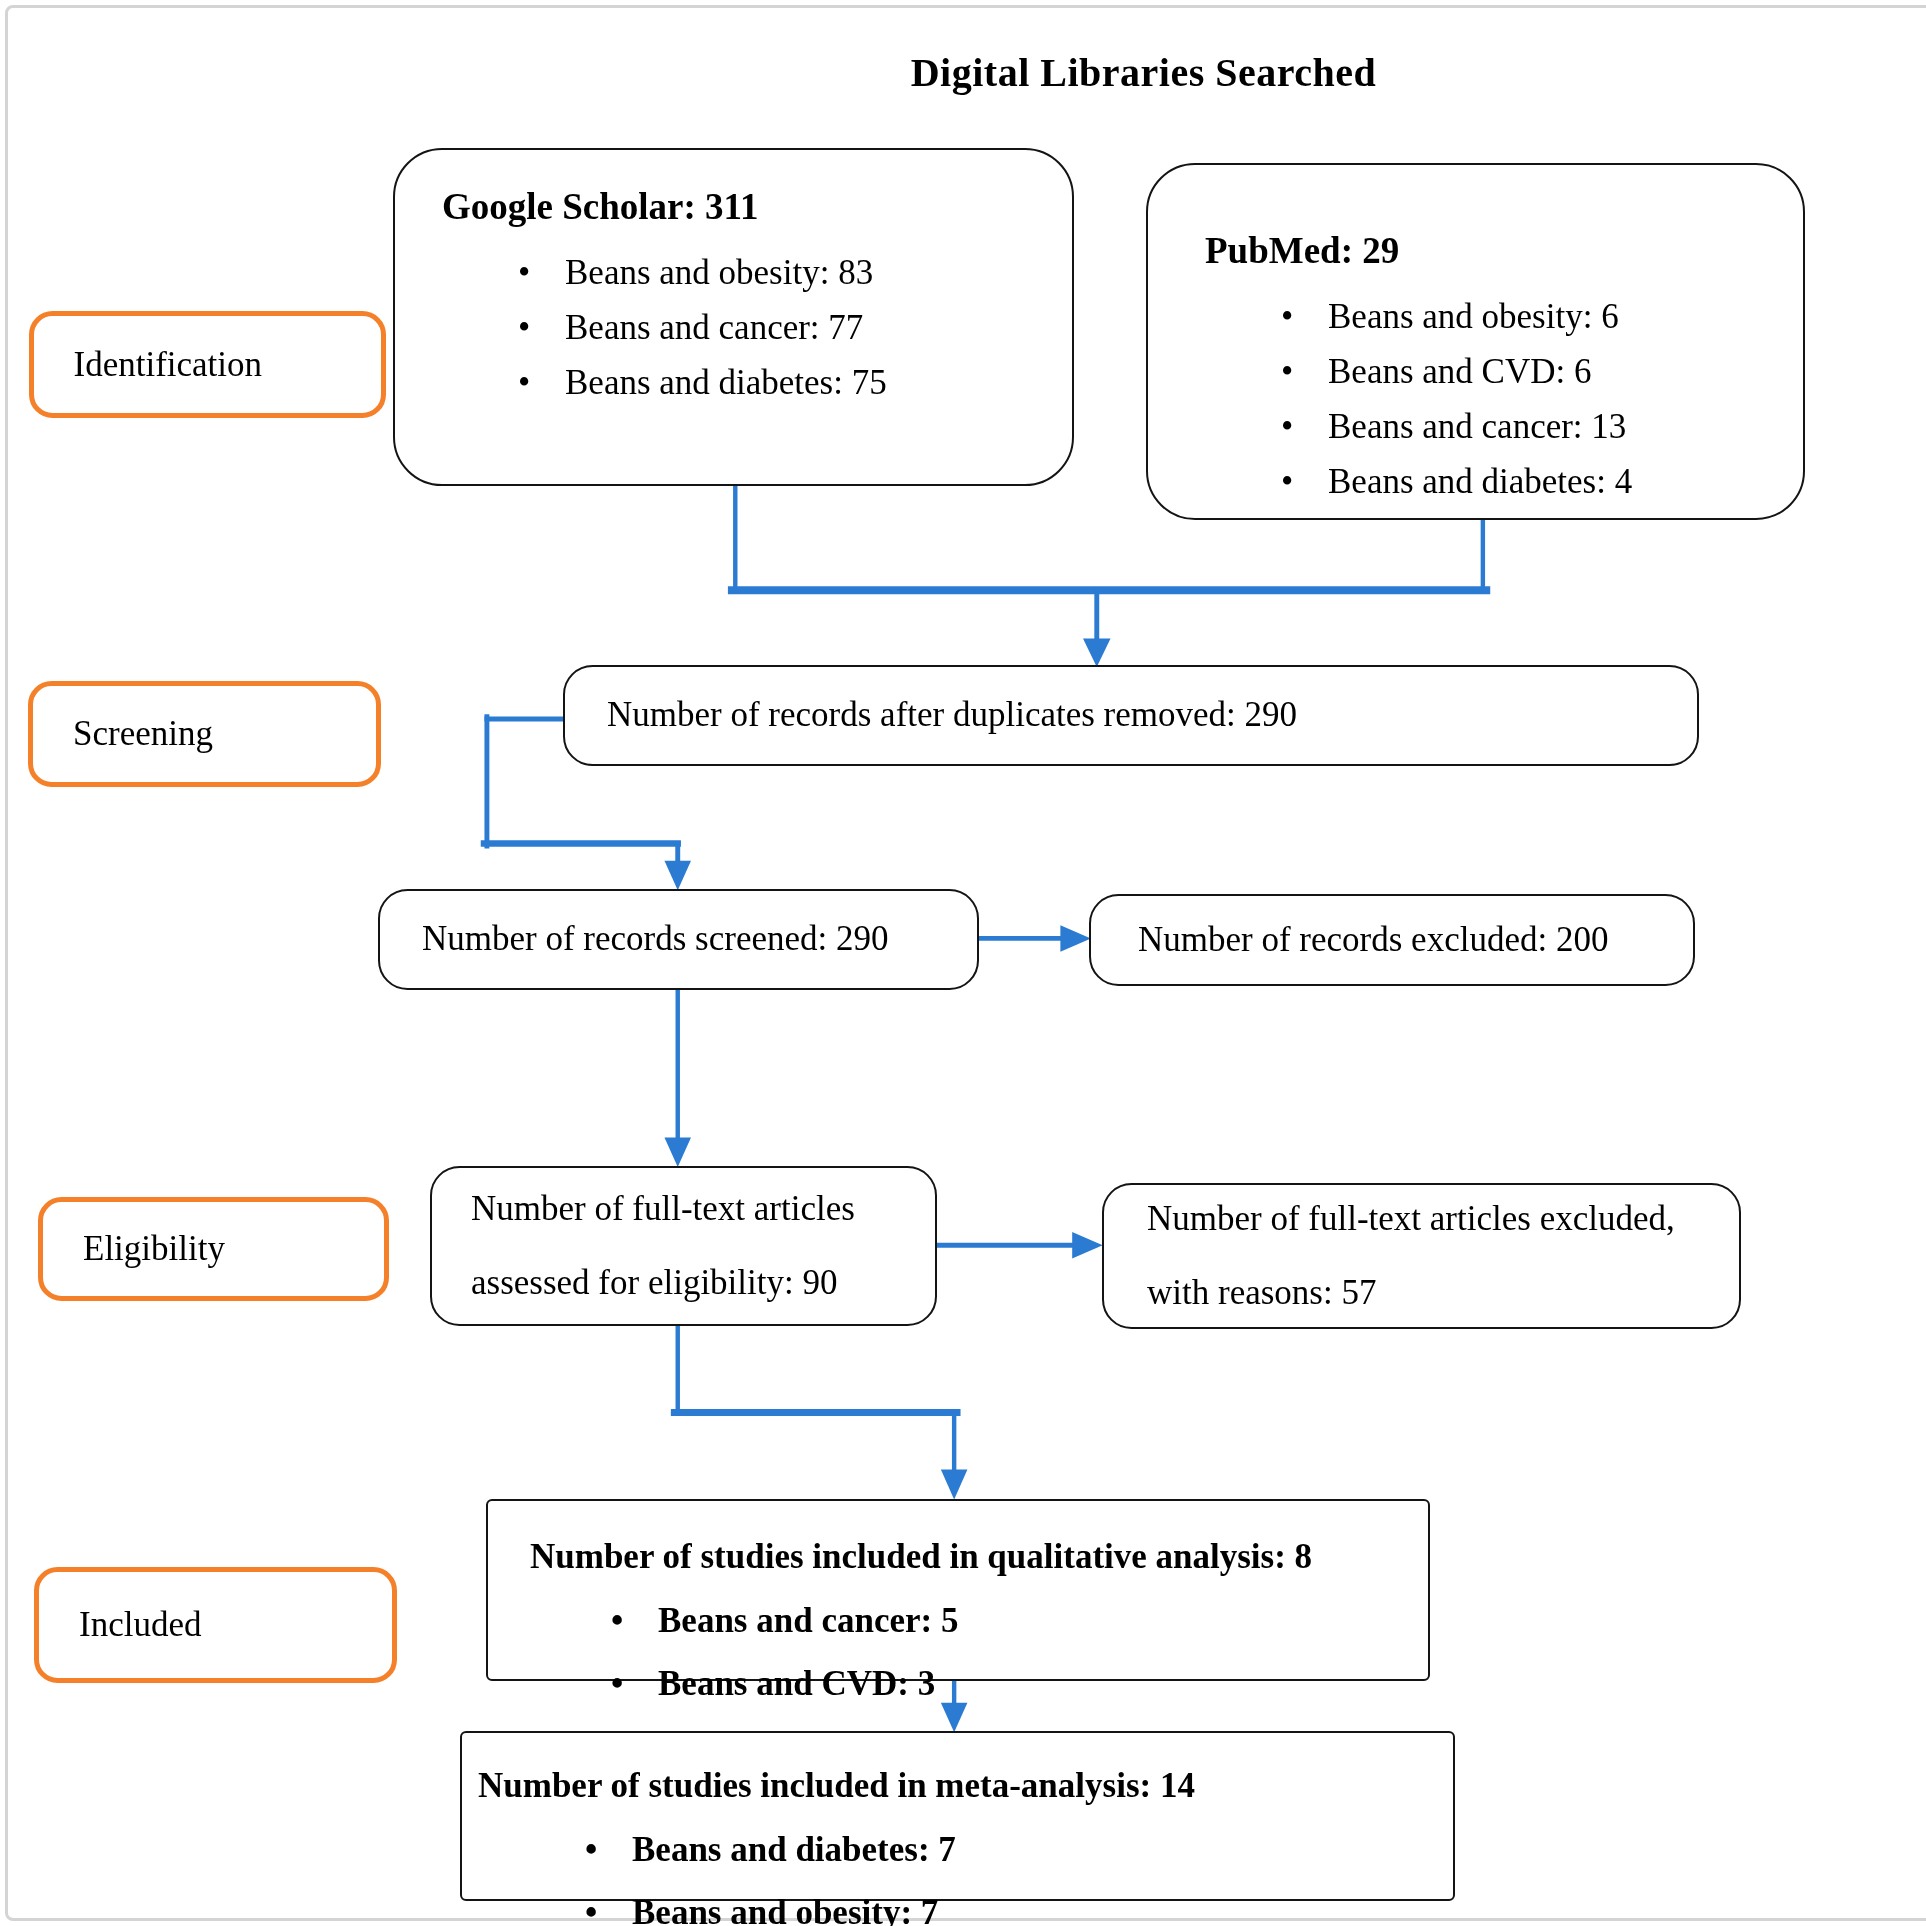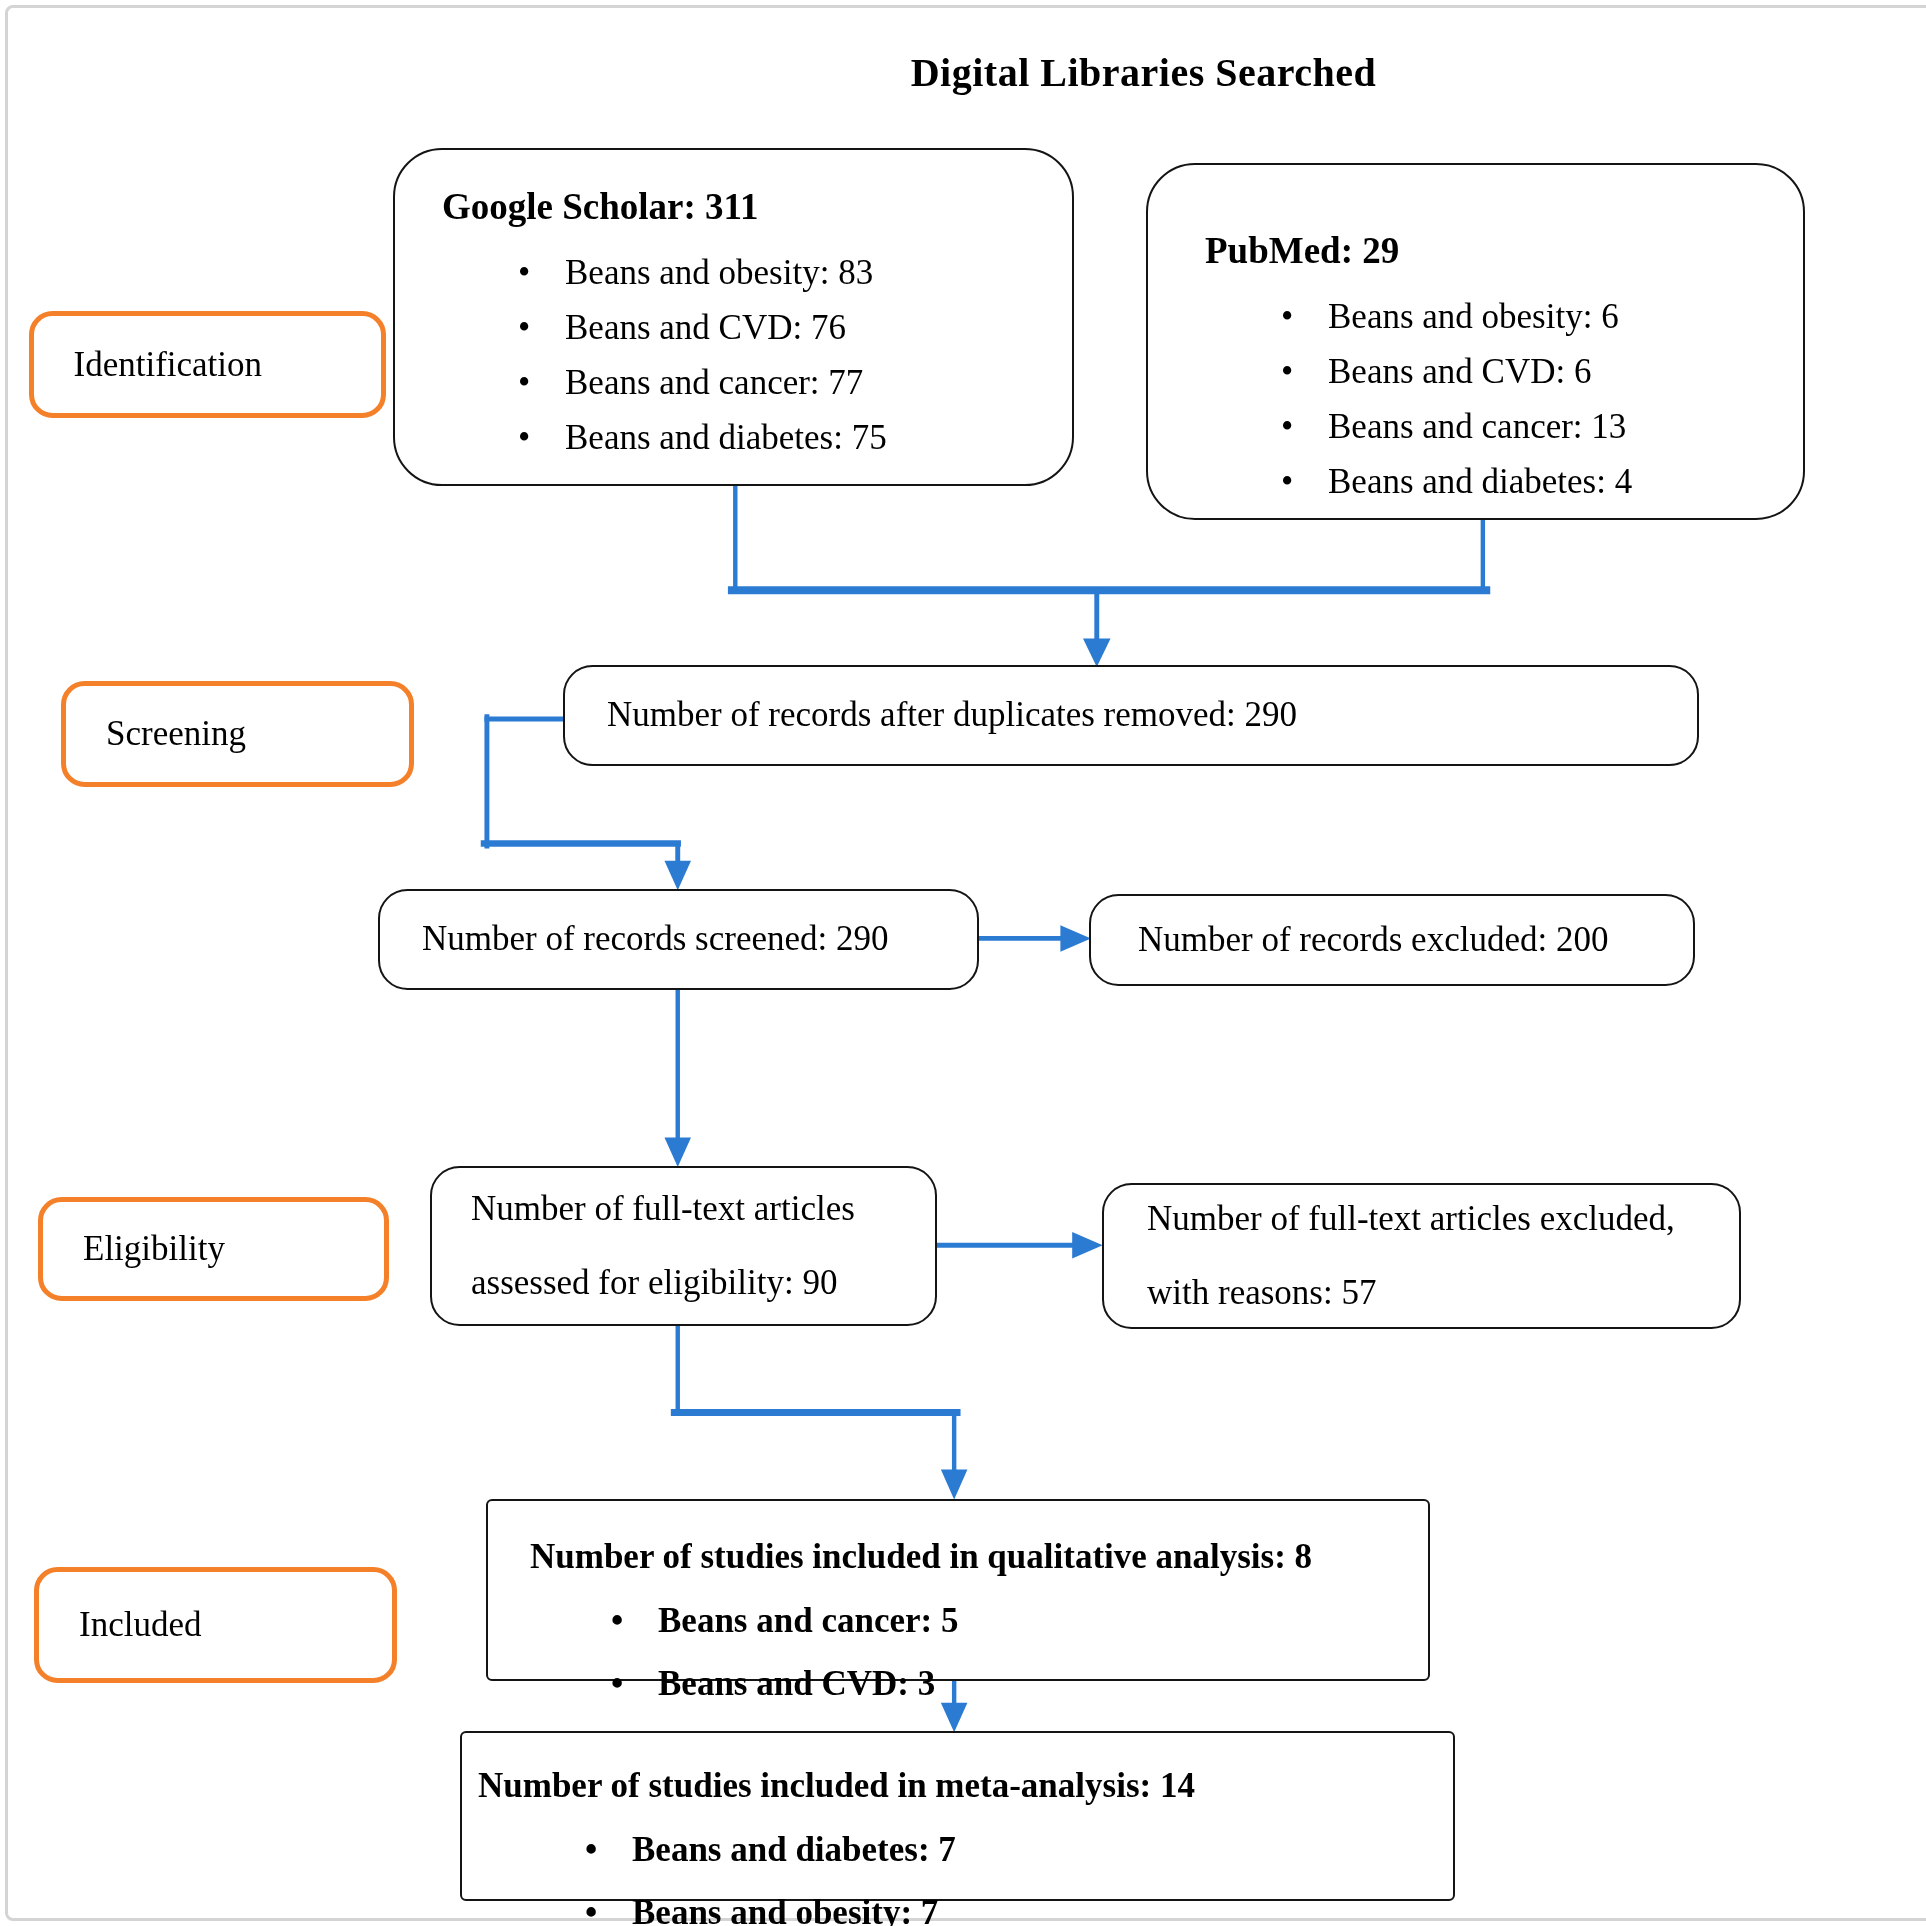--- a/index.html
+++ b/index.html
@@ -76,39 +76,35 @@
     <path class="conn" stroke-width="9" d="M1940 2872 V2990"></path>
     <polygon class="arrowhead" points="1913,2988 1967,2988 1940,3049"></polygon>
 
     <path class="conn" stroke-width="9" d="M1940 3419 V3464"></path>
     <polygon class="arrowhead" points="1913,3462 1967,3462 1940,3522"></polygon>
   </svg>
 
   <div class="label-box" style="left:28.5px;top:284px;width:357px;height:107px;margin-top:27px;">
     <span>Identification</span>
   </div>
-  <div class="label-box" style="left:28px;top:681px;width:353px;height:106px;margin-left:33px;">
+  <div class="label-box" style="left:28px;top:681px;width:353px;height:106px;">
     <span>Screening</span>
   </div>
   <div class="label-box" style="left:34px;top:1567px;width:363px;height:116px;">
     <span>Included</span>
   </div>
   <div class="label-box" style="left:38px;top:1197px;width:351px;height:104px;">
     <span>Eligibility</span>
   </div>
 
   <div class="box big src-pad-g" style="left:393px;top:148px;width:681px;height:338px;">
     <div class="heading">Google Scholar: 311</div>
     <div class="bullet-row">
       <span class="dot"></span>
       <span>Beans and obesity: 83</span>
-    </div>
-    <div class="bullet-row">
-      <span class="dot"></span>
-      <span>Beans and CVD: 76</span>
     </div>
     <div class="bullet-row">
       <span class="dot"></span>
       <span>Beans and cancer: 77</span>
     </div>
     <div class="bullet-row">
       <span class="dot"></span>
       <span>Beans and diabetes: 75</span>
     </div>
   </div>

